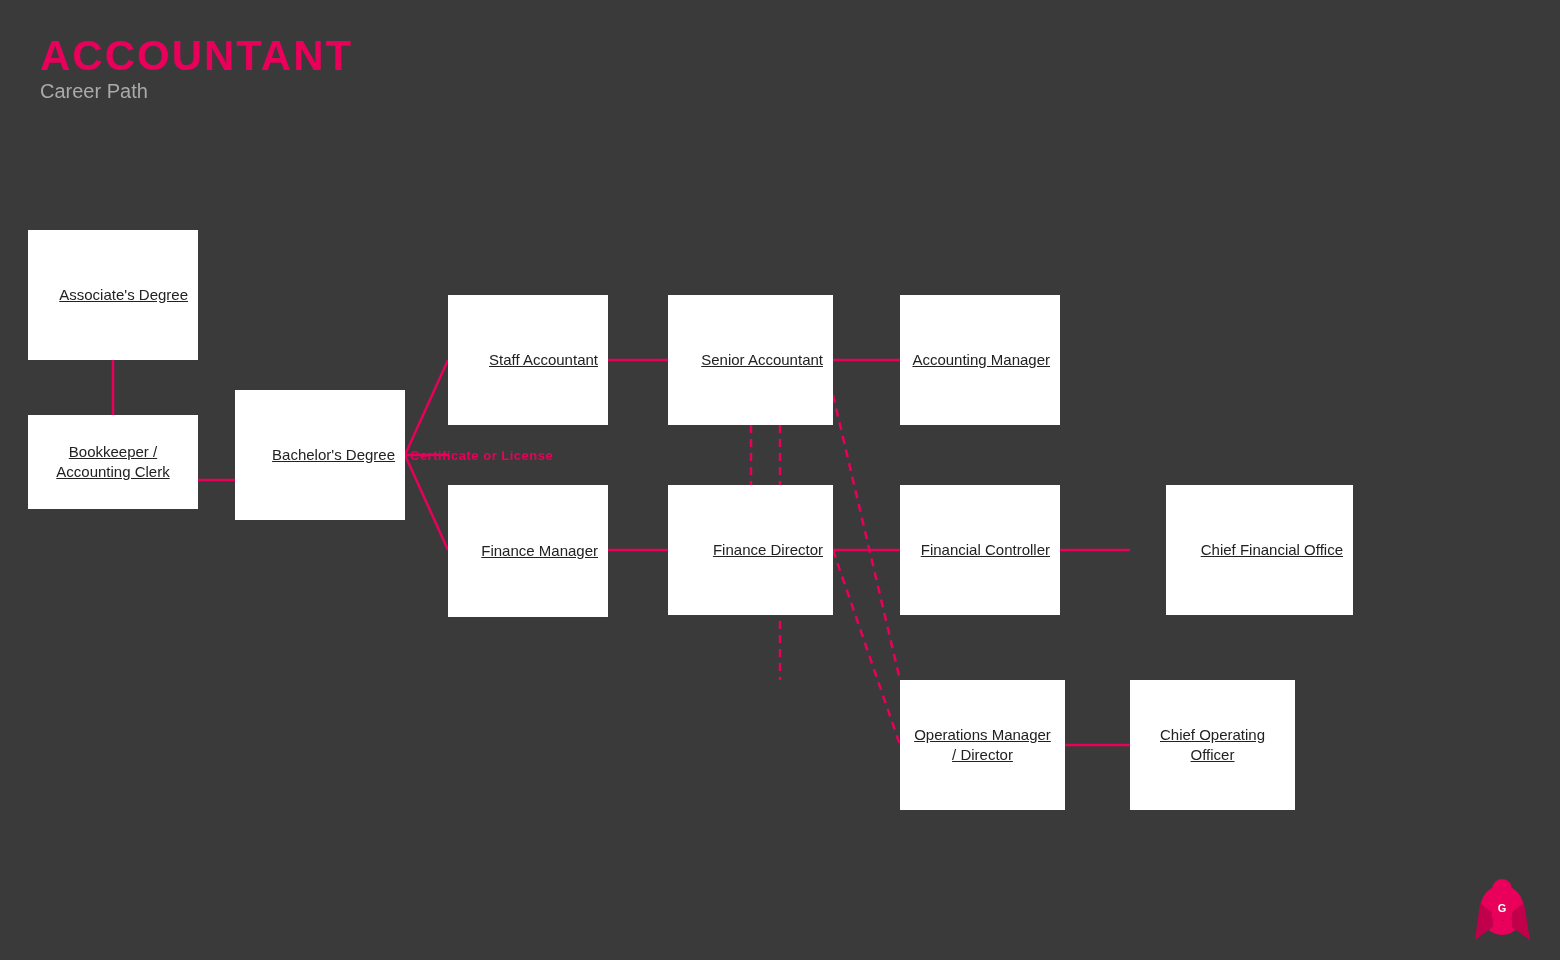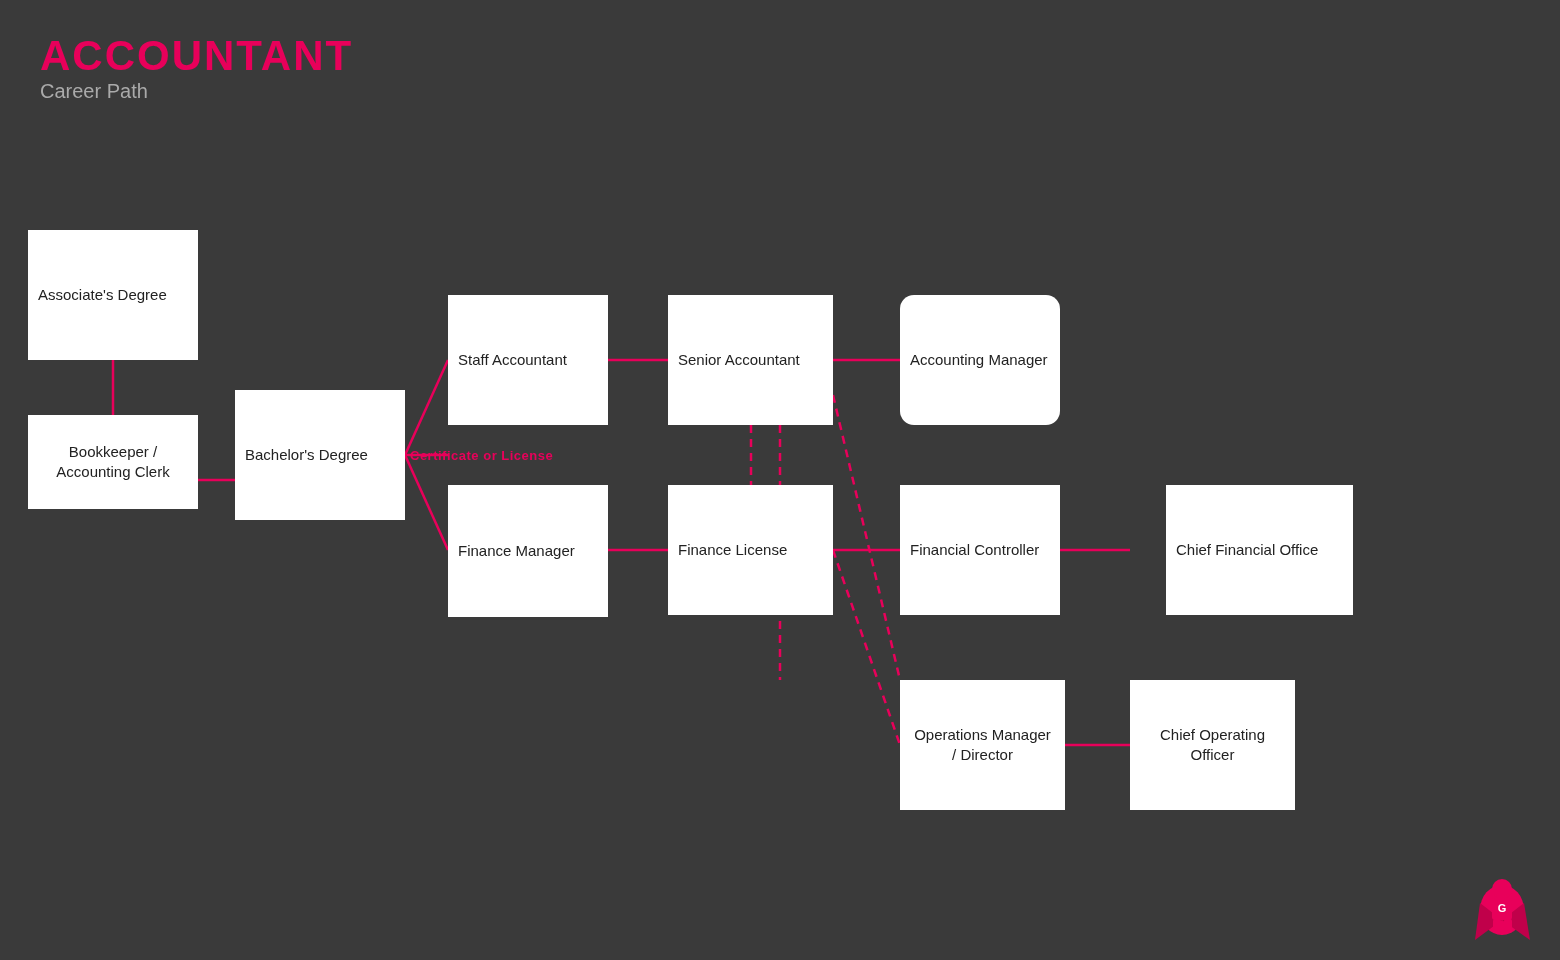--- a/index.html
+++ b/index.html
@@ -26,27 +26,28 @@
       font-size: 20px;
       color: #aaa;
       font-weight: 400;
       margin-top: 0;
     }
     .card {
       position: absolute;
       background: #fff;
       display: flex;
       align-items: center;
-      justify-content: flex-start;
+      justify-content: flex-end;
       text-align: center;
       font-size: 15px;
       font-weight: 500;
       color: #222;
       padding: 10px;
       line-height: 1.35;
+      text-decoration: underline;
     }
     svg.connections {
       position: absolute;
       top: 0; left: 0;
       width: 1560px;
       height: 960px;
       pointer-events: none;
     }
     .cert-label {
       position: absolute;
@@ -118,23 +119,23 @@
 <div class="card" style="left:448px;top:295px;width:160px;height:130px;">
   <span>Staff Accountant</span>
 </div>
 <div class="card" style="left:448px;top:485px;width:160px;height:132px;">
   <span>Finance Manager</span>
 </div>
 <div class="card" style="left:668px;top:295px;width:165px;height:130px;">
   <span>Senior Accountant</span>
 </div>
 <div class="card" style="left:668px;top:485px;width:165px;height:130px;">
-  <span>Finance License</span>
+  <span>Finance Director</span>
 </div>
-<div class="card" style="left:900px;top:295px;width:160px;height:130px;border-radius:14px;">
+<div class="card" style="left:900px;top:295px;width:160px;height:130px;">
   <span>Accounting Manager</span>
 </div>
 <div class="card" style="left:900px;top:485px;width:160px;height:130px;">
   <span>Financial Controller</span>
 </div>
 <div class="card" style="left:1166px;top:485px;width:187px;height:130px;">
   <span>Chief Financial Office</span>
 </div>
 <div class="card" style="left:900px;top:680px;width:165px;height:130px;">
   <span>Operations Manager / Director</span>

